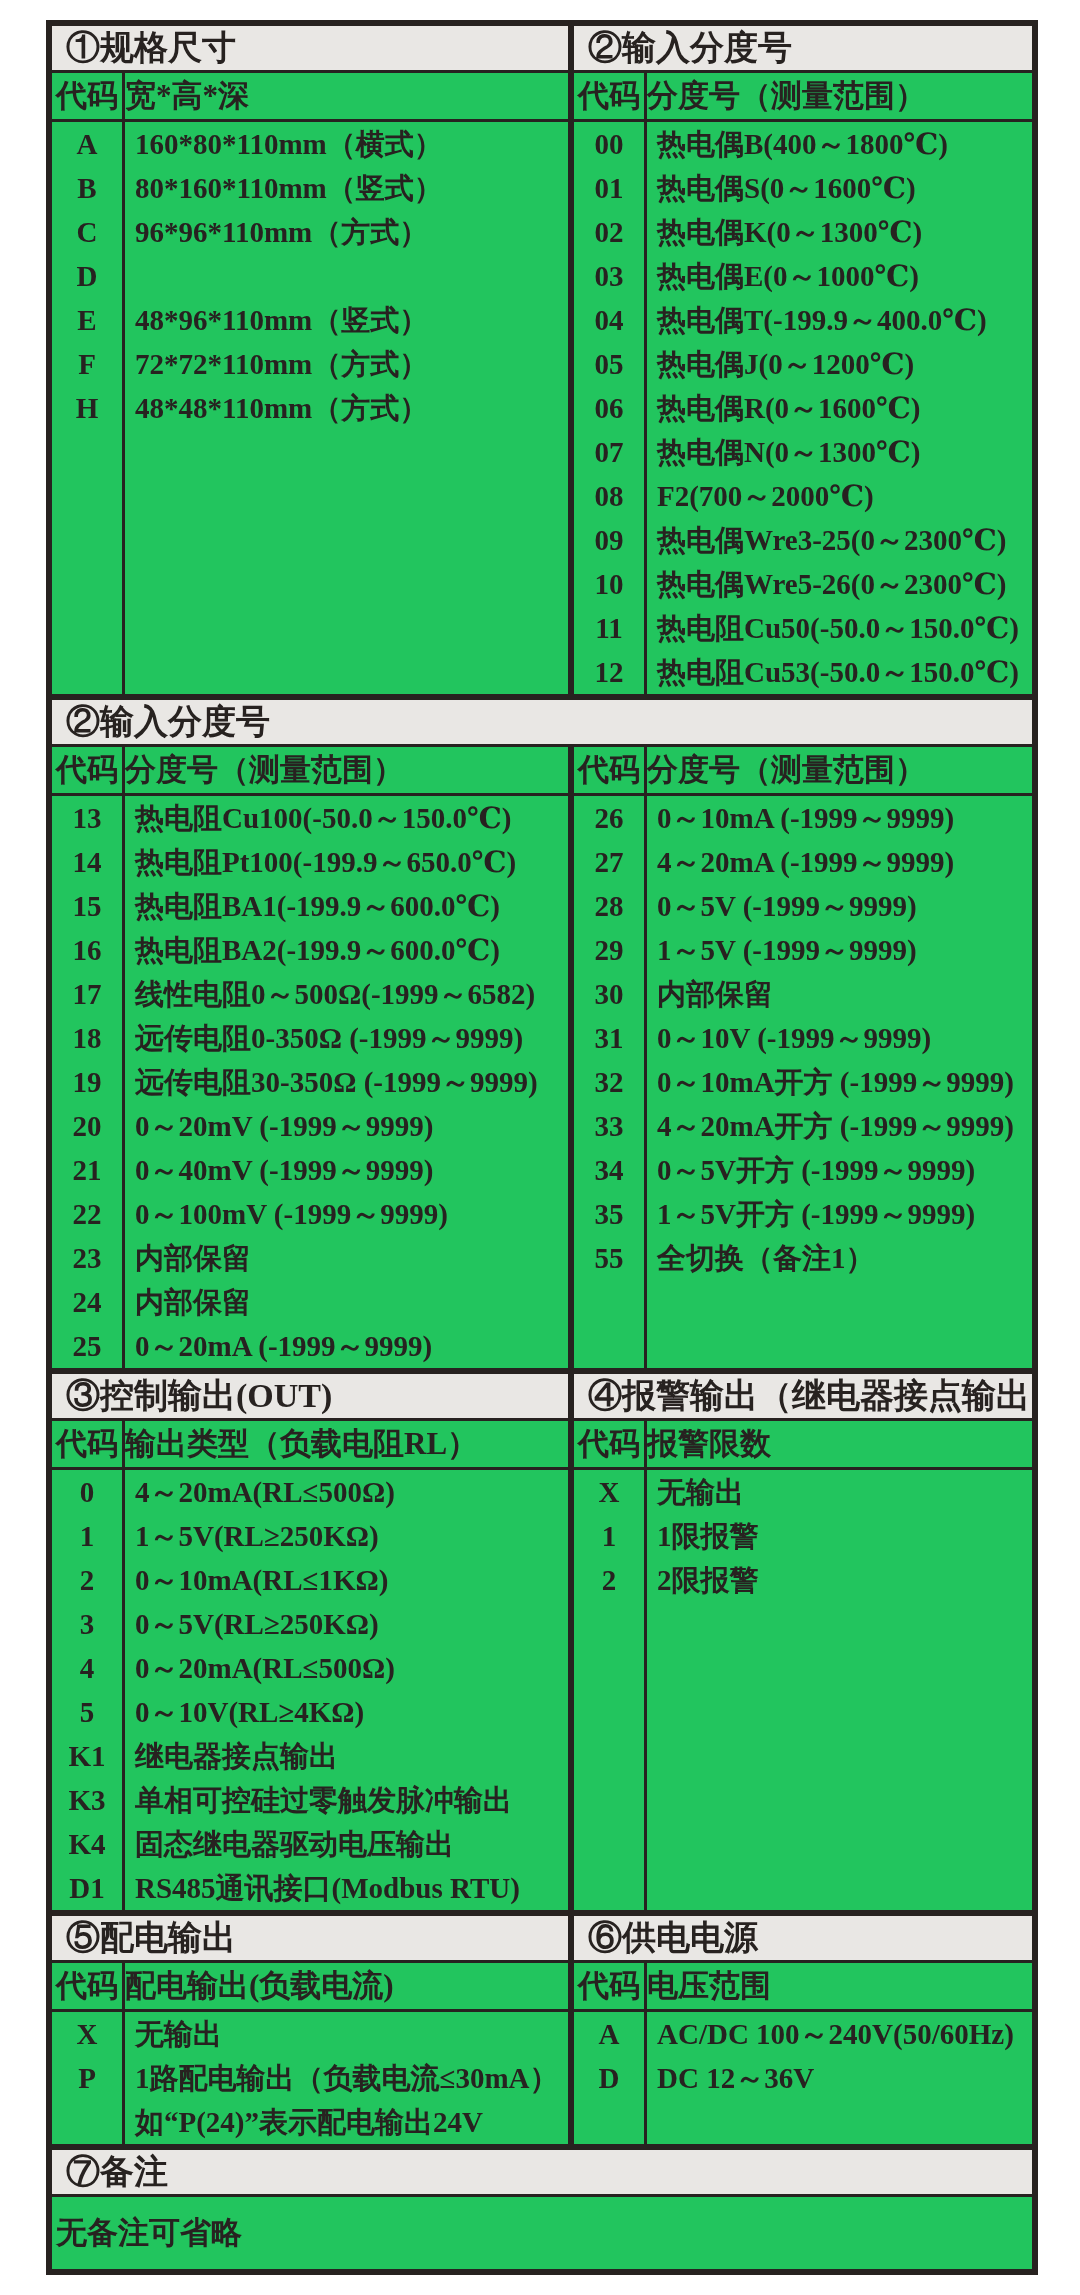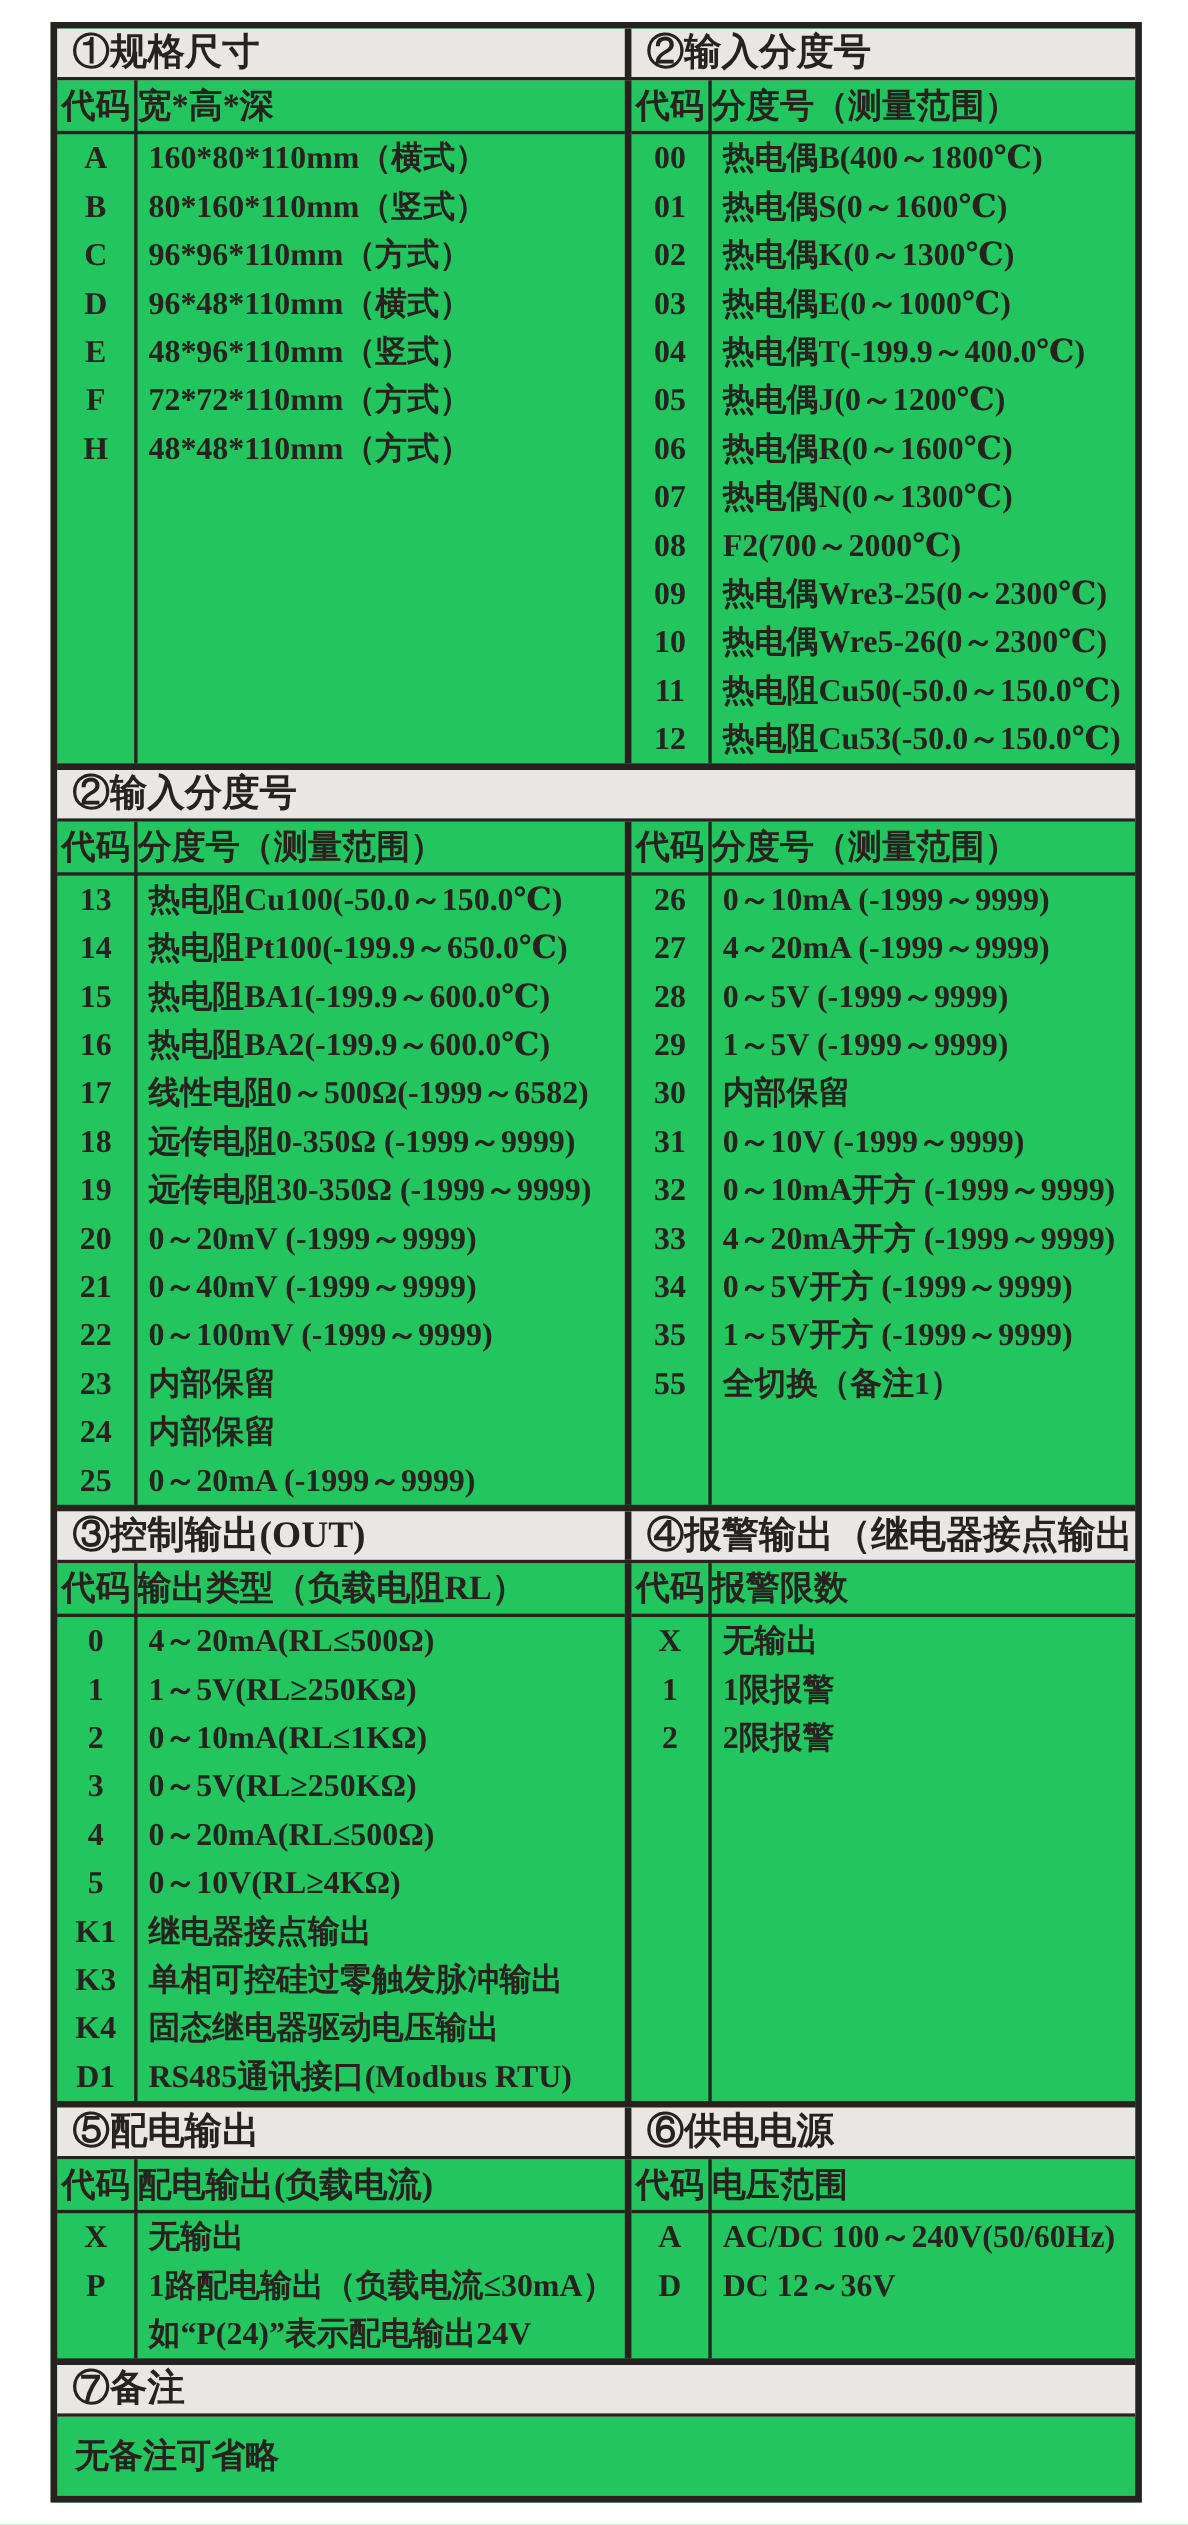--- a/index.html
+++ b/index.html
@@ -70,21 +70,21 @@
 
   .body-h1 { height: 621px; }  
   .body-h3 { height: 489px; }  
   .body-h4 { height: 181px; }  
 
   .remark-row {
     height: 72px;
     line-height: 72px;
     font-size: 31px;
     font-weight: bold;
-    padding-left: 16px;
+    padding-left: 4px;
     white-space: nowrap;
   }
 </style>
 </head>
 <body>
 
 <div class="sheet">
 
   <div class="band">
     <div class="band-head">
@@ -106,21 +106,20 @@
           <div class="row">
               <div class="c">B</div>
               <div class="d">80*160*110mm（竖式）</div>
             </div>
           <div class="row">
               <div class="c">C</div>
               <div class="d">96*96*110mm（方式）</div>
             </div>
           <div class="row">
               <div class="c">D</div>
-              <div class="d">96*48*110mm（横式）</div>
             </div>
           <div class="row">
               <div class="c">E</div>
               <div class="d">48*96*110mm（竖式）</div>
             </div>
           <div class="row">
               <div class="c">F</div>
               <div class="d">72*72*110mm（方式）</div>
             </div>
           <div class="row">

